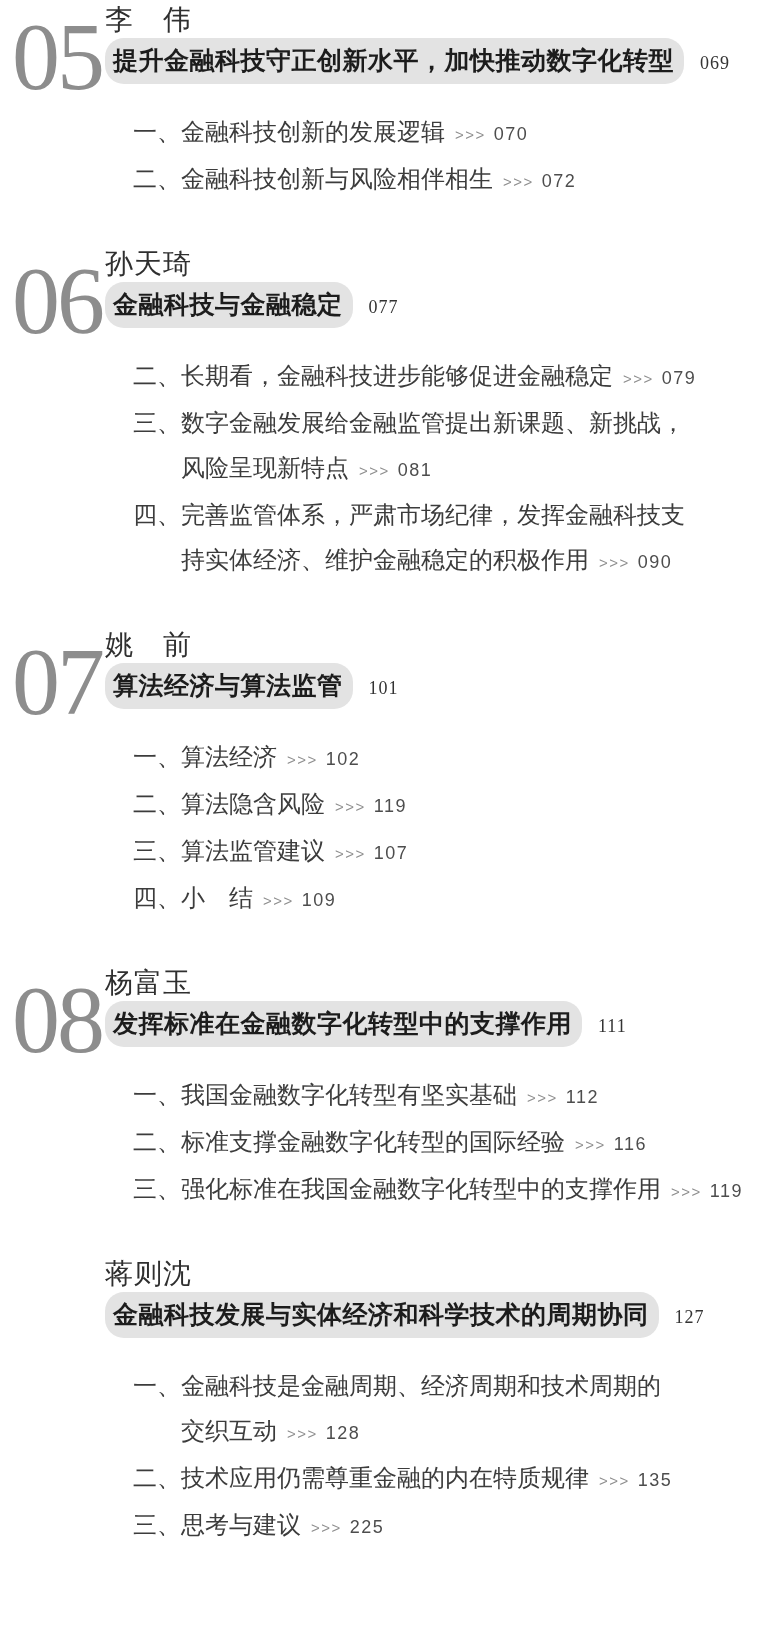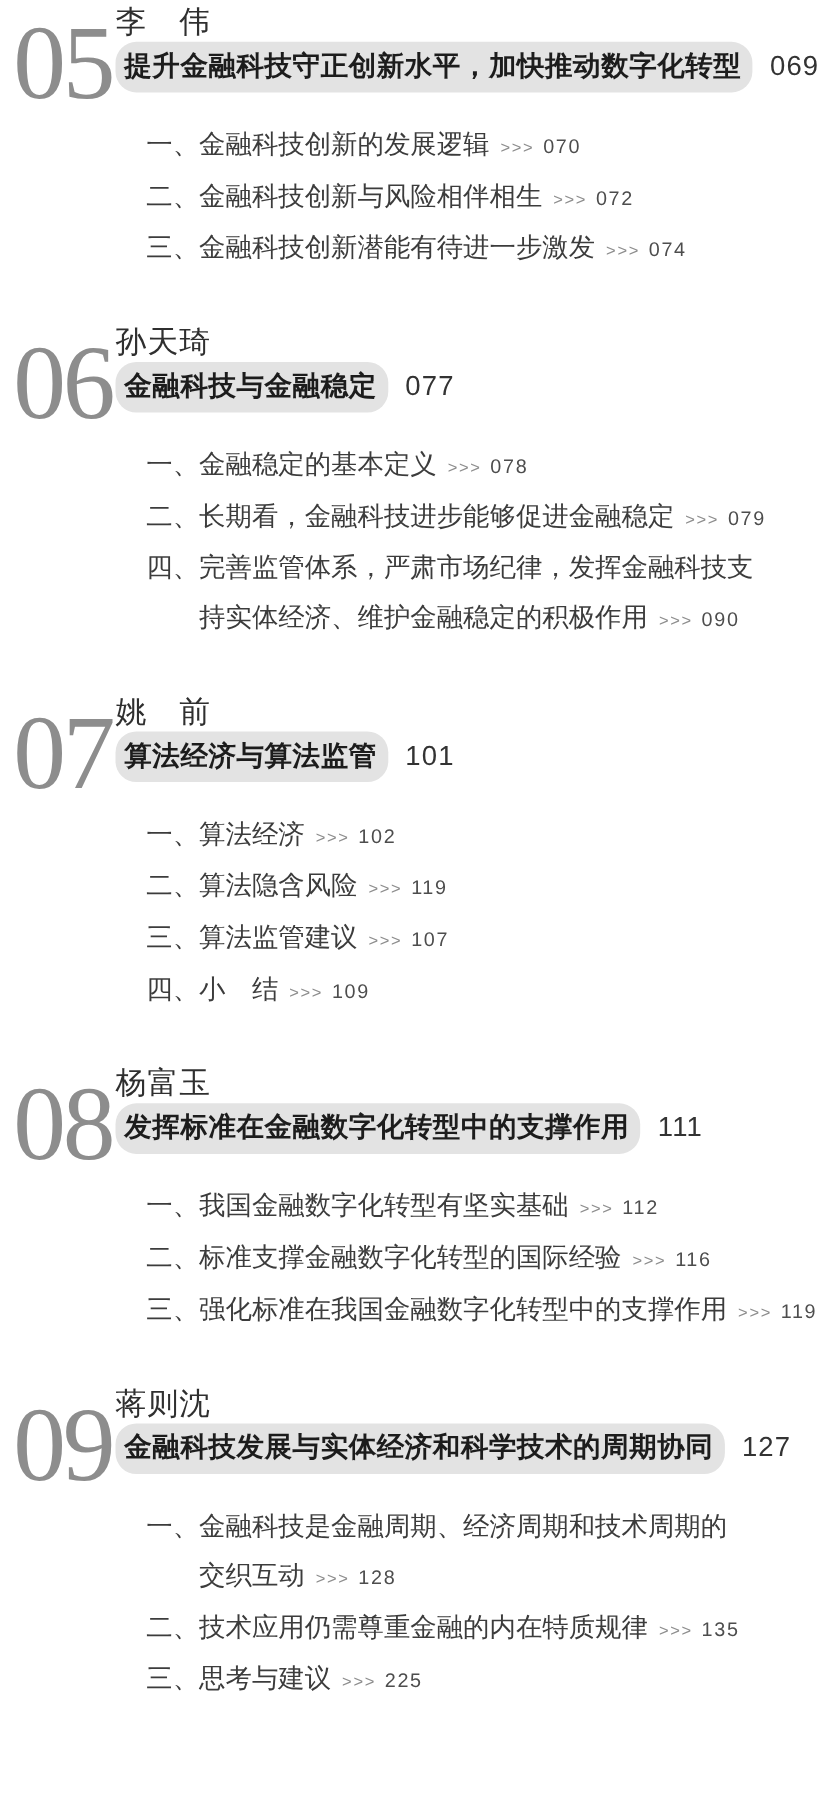--- a/index.html
+++ b/index.html
@@ -57,22 +57,22 @@
     color: var(--title-text);
     font-family: "Liberation Sans", sans-serif;
     font-weight: 700;
     font-size: 25px;
     letter-spacing: 0.5px;
     line-height: 1.2;
     padding: 7px 10px 9px 8px;
     border-radius: 19px;
   }
   .chapter-page {
-    font-family: Liberation Sans, sans-serif;
-    font-size: 25px;
+    font-family: Liberation Serif, serif;
+    font-size: 18px;
     color: var(--title-page);
     margin-left: 16px;
     letter-spacing: 1px;
   }
   .toc-list {
     margin-top: 26px;
     margin-left: 28px;
     width: 625px;
     font-size: 24px;
     line-height: 45px;
@@ -107,33 +107,33 @@
 <body>
 
 <section class="chapter">
   <div class="chapter-number">05</div>
   <div class="chapter-content">
     <div class="chapter-author">李　伟</div>
     <div class="chapter-title-row"><span class="chapter-title">提升金融科技守正创新水平，加快推动数字化转型</span><span class="chapter-page">069</span></div>
     <div class="toc-list">
       <div class="toc-item"><span class="toc-ordinal">一、</span><span class="toc-text">金融科技创新的发展逻辑</span><span class="toc-marker">&gt;&gt;&gt;</span><span class="toc-page">070</span></div>
       <div class="toc-item"><span class="toc-ordinal">二、</span><span class="toc-text">金融科技创新与风险相伴相生</span><span class="toc-marker">&gt;&gt;&gt;</span><span class="toc-page">072</span></div>
-      <div class="toc-item"><span class="toc-ordinal">三、</span><span class="toc-text">金融科技创新潜能有待进一步激发</span><span class="toc-marker">&gt;&gt;&gt;</span><span class="toc-page">074</span></div>
     </div>
   </div>
 </section>
 
 <section class="chapter">
   <div class="chapter-number">06</div>
   <div class="chapter-content">
     <div class="chapter-author">孙天琦</div>
     <div class="chapter-title-row"><span class="chapter-title">金融科技与金融稳定</span><span class="chapter-page">077</span></div>
     <div class="toc-list">
-      <div class="toc-item"><span class="toc-ordinal">一、</span><span class="toc-text">金融稳定的基本定义</span><span class="toc-marker">&gt;&gt;&gt;</span><span class="toc-page">078</span></div>
       <div class="toc-item"><span class="toc-ordinal">二、</span><span class="toc-text">长期看，金融科技进步能够促进金融稳定</span><span class="toc-marker">&gt;&gt;&gt;</span><span class="toc-page">079</span></div>
+      <div class="toc-item"><span class="toc-ordinal">三、</span><span class="toc-text">数字金融发展给金融监管提出新课题、新挑战，
+风险呈现新特点</span><span class="toc-marker">&gt;&gt;&gt;</span><span class="toc-page">081</span></div>
       <div class="toc-item"><span class="toc-ordinal">四、</span><span class="toc-text">完善监管体系，严肃市场纪律，发挥金融科技支
 持实体经济、维护金融稳定的积极作用</span><span class="toc-marker">&gt;&gt;&gt;</span><span class="toc-page">090</span></div>
     </div>
   </div>
 </section>
 
 <section class="chapter">
   <div class="chapter-number">07</div>
   <div class="chapter-content">
     <div class="chapter-author">姚　前</div>
@@ -154,21 +154,20 @@
     <div class="chapter-title-row"><span class="chapter-title">发挥标准在金融数字化转型中的支撑作用</span><span class="chapter-page">111</span></div>
     <div class="toc-list">
       <div class="toc-item"><span class="toc-ordinal">一、</span><span class="toc-text">我国金融数字化转型有坚实基础</span><span class="toc-marker">&gt;&gt;&gt;</span><span class="toc-page">112</span></div>
       <div class="toc-item"><span class="toc-ordinal">二、</span><span class="toc-text">标准支撑金融数字化转型的国际经验</span><span class="toc-marker">&gt;&gt;&gt;</span><span class="toc-page">116</span></div>
       <div class="toc-item"><span class="toc-ordinal">三、</span><span class="toc-text">强化标准在我国金融数字化转型中的支撑作用</span><span class="toc-marker">&gt;&gt;&gt;</span><span class="toc-page">119</span></div>
     </div>
   </div>
 </section>
 
 <section class="chapter">
-  <div class="chapter-number">09</div>
   <div class="chapter-content">
     <div class="chapter-author">蒋则沈</div>
     <div class="chapter-title-row"><span class="chapter-title">金融科技发展与实体经济和科学技术的周期协同</span><span class="chapter-page">127</span></div>
     <div class="toc-list">
       <div class="toc-item"><span class="toc-ordinal">一、</span><span class="toc-text">金融科技是金融周期、经济周期和技术周期的
 交织互动</span><span class="toc-marker">&gt;&gt;&gt;</span><span class="toc-page">128</span></div>
       <div class="toc-item"><span class="toc-ordinal">二、</span><span class="toc-text">技术应用仍需尊重金融的内在特质规律</span><span class="toc-marker">&gt;&gt;&gt;</span><span class="toc-page">135</span></div>
       <div class="toc-item"><span class="toc-ordinal">三、</span><span class="toc-text">思考与建议</span><span class="toc-marker">&gt;&gt;&gt;</span><span class="toc-page">225</span></div>
     </div>
   </div>

